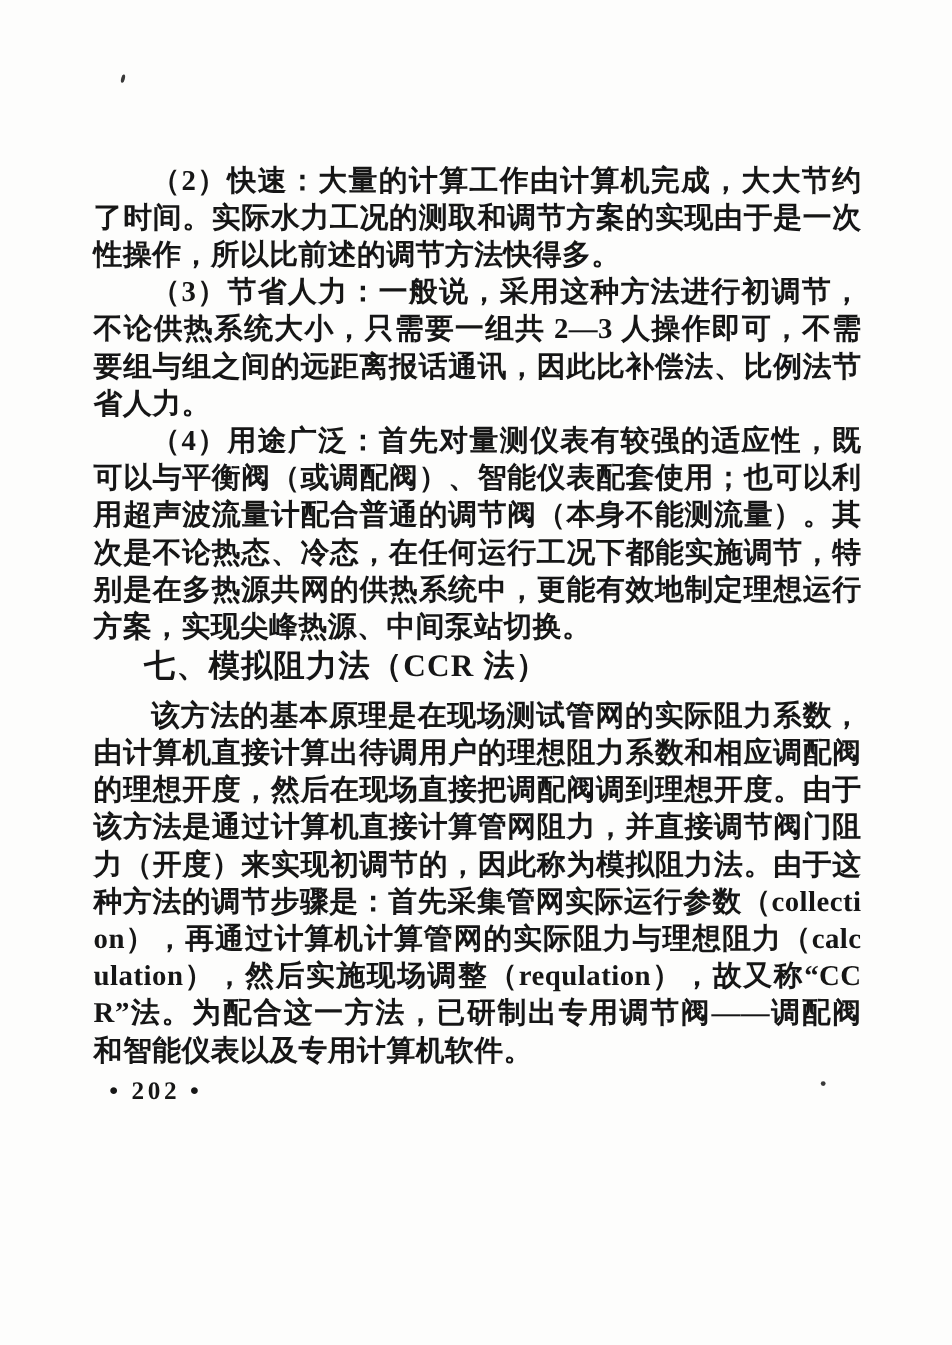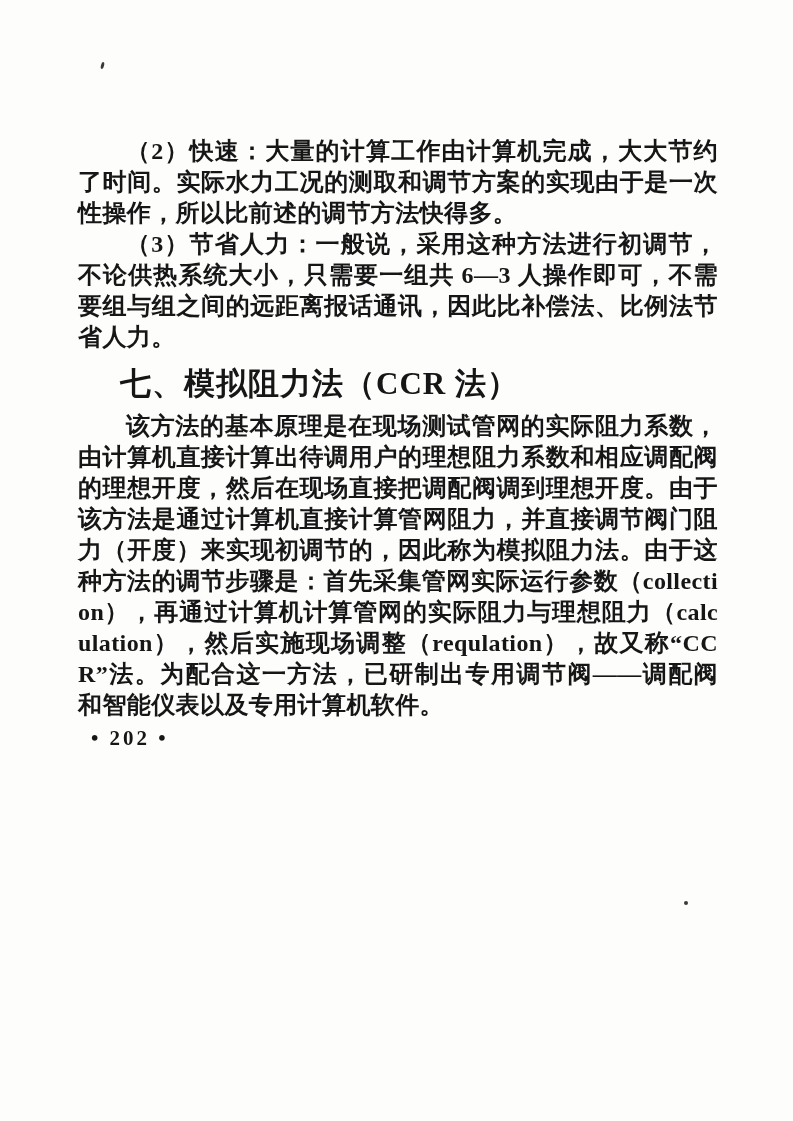--- a/index.html
+++ b/index.html
@@ -27,23 +27,23 @@
     font-size: 24px;
     line-height: 31px;
     font-weight: 600;
     text-align: justify;
     text-justify: inter-ideograph;
     text-indent: 2em;
     letter-spacing: 0.4px;
     word-break: break-all;
   }
   .section-heading {
-    margin: 15px 0 11px 0;
+    margin: 0 0 11px 0;
     padding-left: 42px;
-    font-size: 31px;
+    font-size: 26px;
     line-height: 32px;
     font-weight: 800;
     letter-spacing: 1px;
   }
   .page-number {
     margin-top: 5px;
     padding-left: 13px;
     font-size: 21px;
     font-weight: 600;
     letter-spacing: 3px;
@@ -74,22 +74,23 @@
 
 <div class="page">
 
   <div class="speck speck-top-left"></div>
   <div class="speck speck-right-margin"></div>
 
   <main class="content">
 
     <p class="body-para">（2）快速：大量的计算工作由计算机完成，大大节约了时间。实际水力工况的测取和调节方案的实现由于是一次性操作，所以比前述的调节方法快得多。</p>
 
-    <p class="body-para">（3）节省人力：一般说，采用这种方法进行初调节，不论供热系统大小，只需要一组共 6—3 人操作即可，不需要组与组之间的远距离报话通讯，因此比补偿法、比例法节省人力。</p>
+    <p class="body-para">（3）节省人力：一般说，采用这种方法进行初调节，不论供热系统大小，只需要一组共 2—3 人操作即可，不需要组与组之间的远距离报话通讯，因此比补偿法、比例法节省人力。</p>
 
+    <p class="body-para">（4）用途广泛：首先对量测仪表有较强的适应性，既可以与平衡阀（或调配阀）、智能仪表配套使用；也可以利用超声波流量计配合普通的调节阀（本身不能测流量）。其次是不论热态、冷态，在任何运行工况下都能实施调节，特别是在多热源共网的供热系统中，更能有效地制定理想运行方案，实现尖峰热源、中间泵站切换。</p>
 
     <h2 class="section-heading">七、模拟阻力法（CCR 法）</h2>
 
 
 
     <p class="body-para">该方法的基本原理是在现场测试管网的实际阻力系数，由计算机直接计算出待调用户的理想阻力系数和相应调配阀的理想开度，然后在现场直接把调配阀调到理想开度。由于该方法是通过计算机直接计算管网阻力，并直接调节阀门阻力（开度）来实现初调节的，因此称为模拟阻力法。由于这种方法的调节步骤是：首先采集管网实际运行参数（collection），再通过计算机计算管网的实际阻力与理想阻力（calculation），然后实施现场调整（requlation），故又称“CCR”法。为配合这一方法，已研制出专用调节阀——调配阀和智能仪表以及专用计算机软件。</p>
 
     <div class="page-number">• 202 •</div>
 
   </main>

